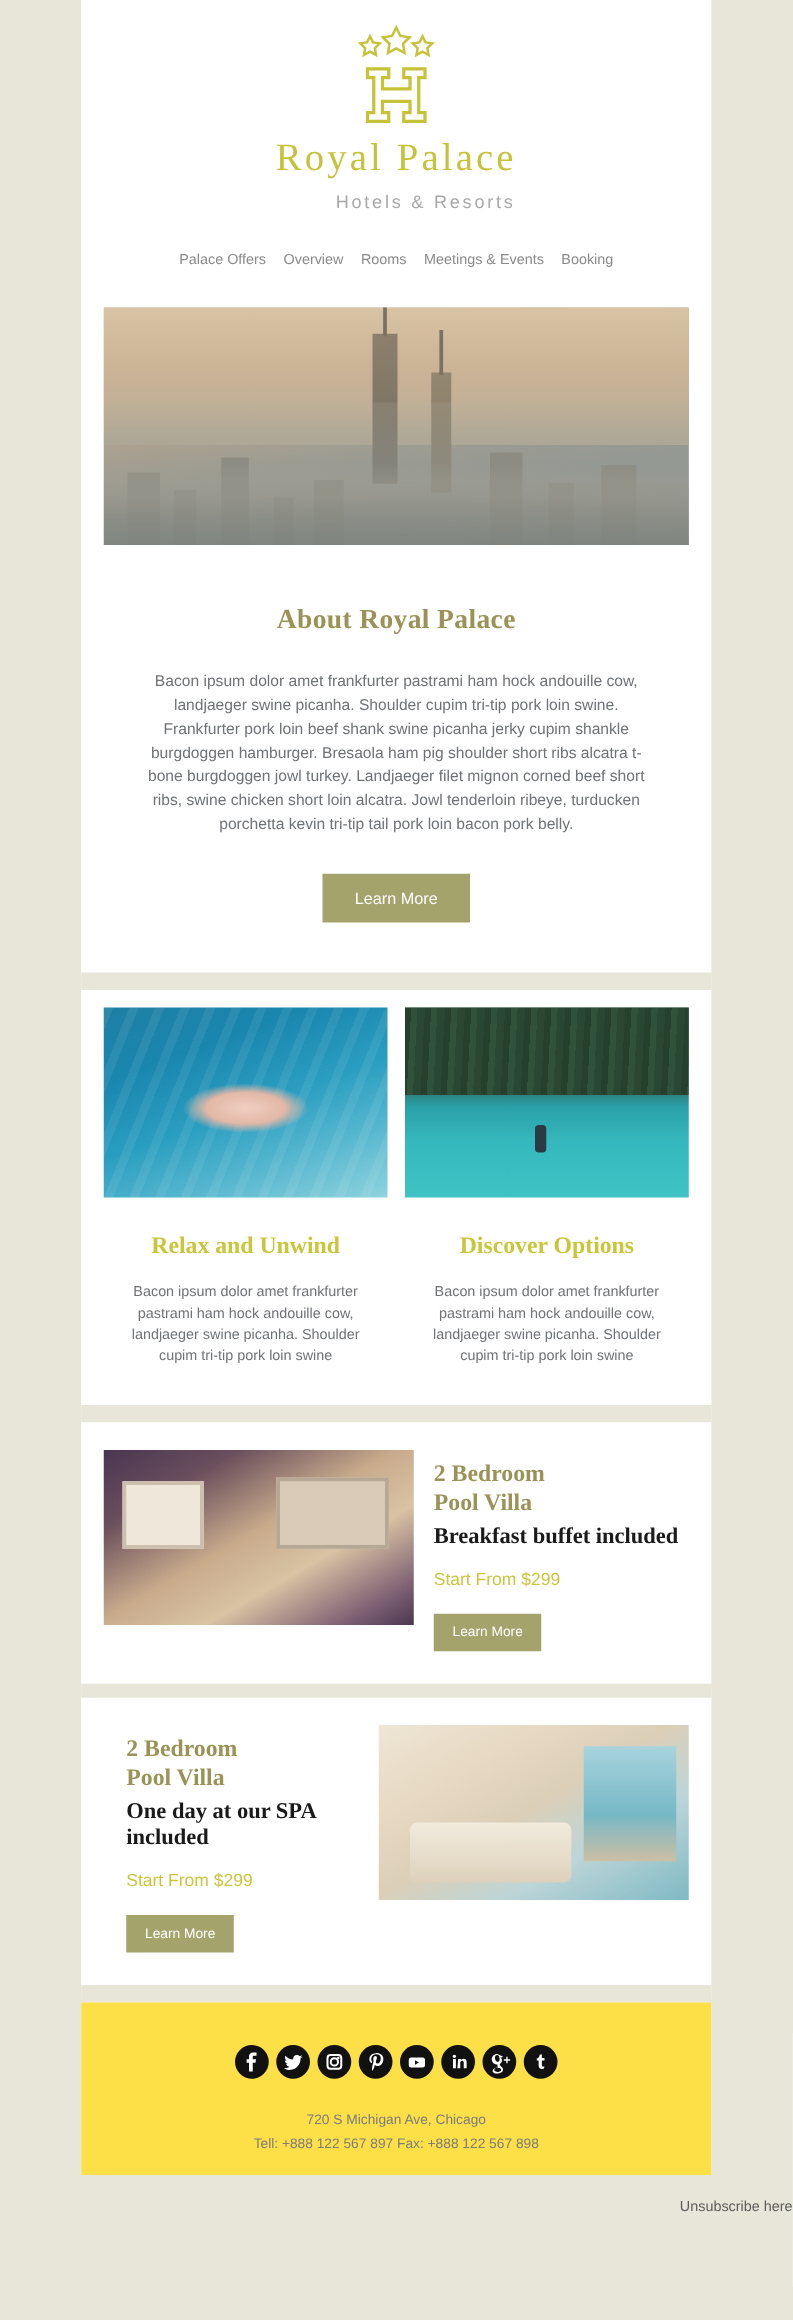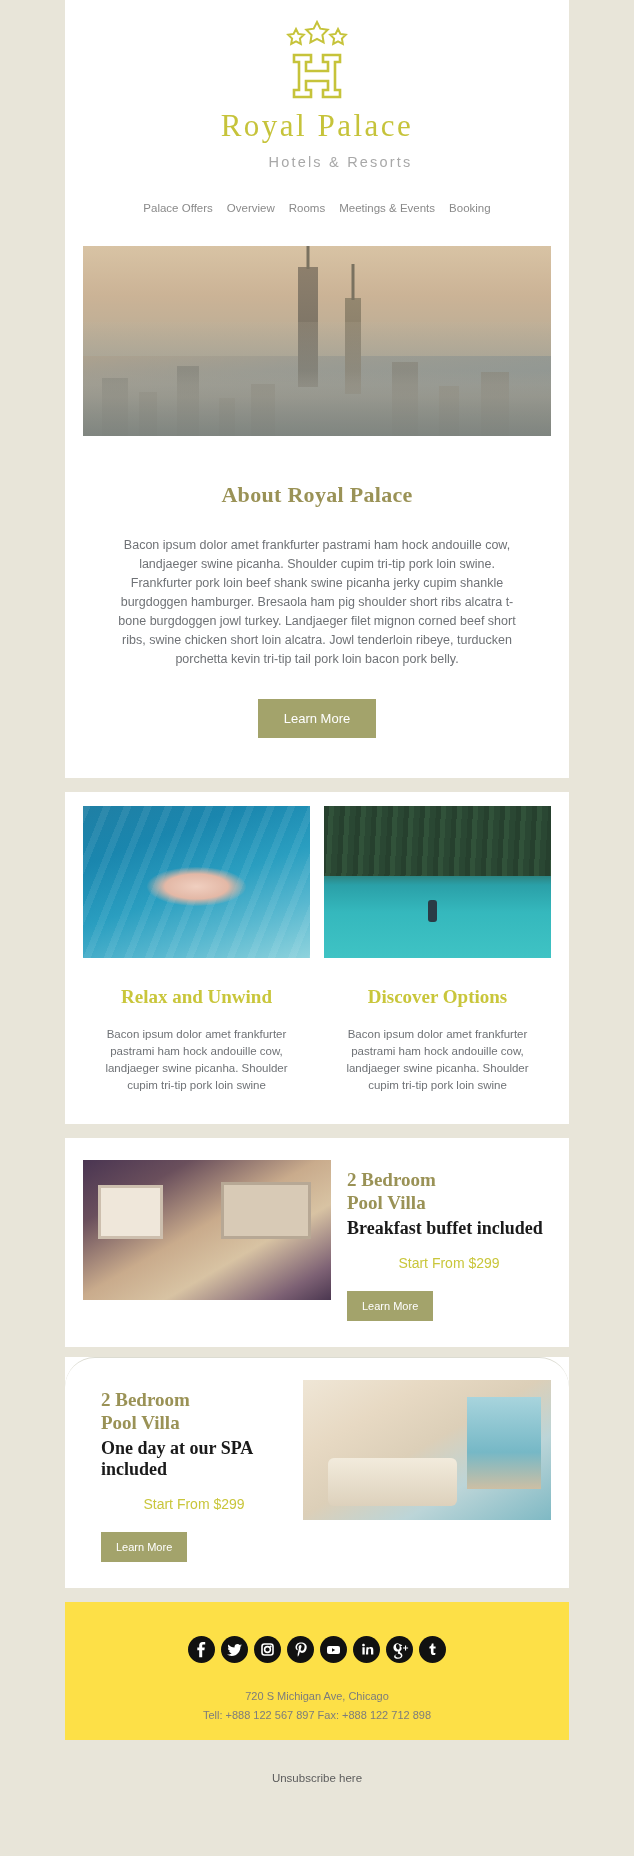--- a/index.html
+++ b/index.html
@@ -191,21 +191,21 @@
   }
   .col p {
     font-size: 11.5px;
     line-height: 17px;
     color: #6f7276;
     padding: 0 10px;
     font-family: "Liberation Sans", sans-serif;
   }
 
   
-  .card { background:#ffffff; display:flex; align-items:flex-start;border-radius:30px; }
+  .card { background:#ffffff; display:flex; align-items:flex-start; }
   .card-pad-l { padding: 22px 18px 26px 18px; }
   .card-img { width: 248px; height: 140px; flex: 0 0 248px; overflow:hidden; position:relative; }
   .img-room1 { background: linear-gradient(150deg,#4a3552 0%, #6a4f5c 22%, #c9ab8c 48%, #d8c3a3 66%, #7d6174 88%, #4b3750 100%); }
   .img-room1:before{
     content:""; position:absolute; left:6%; top:18%; width:24%; height:34%;
     background:#efe7da; border:3px solid #cdbfae;
   }
   .img-room1:after{
     content:""; position:absolute; right:8%; top:16%; width:34%; height:36%;
     background:#d8cab6; border:3px solid #b7a895;
@@ -233,21 +233,20 @@
     color: #1a1a1a;
     font-weight: 700;
     margin-top: 4px;
     font-family: Liberation Serif, serif;
   }
   .card-price {
     font-size: 14px;
     color: #c9c63b;
     margin-top: 16px;
     font-family: "Liberation Sans", sans-serif;
-    text-align: center;
   }
   .card-btn-wrap { margin-top: 20px; }
   .hr-top { border-top: 1px solid #dcdcd2; }
 
   
   .footer {
     background: #fde047;
     padding: 34px 18px 15px 18px;
     text-align: center;
   }
@@ -263,22 +262,22 @@
   }
   .soc svg { position:absolute; left:0; top:0; }
   .foot-line {
     font-size: 11px;
     color: #7c7c7c;
     line-height: 19px;
     font-family: "Liberation Sans", sans-serif;
   }
   .unsub {
     background: #e8e5d9;
-    text-align:center;
-    padding: 28px 0 18px 0;
+    text-align:right;
+    padding: 16px 0 18px 0;
   }
   .unsub a {
     font-size: 11.5px;
     color: #5c5c5c;
     text-decoration: none;
     font-family: "Liberation Sans", sans-serif;
   }
 </style>
 </head>
 <body>
@@ -437,21 +436,21 @@
         </a>
 
         <a class="soc" href="#">
           <svg width="27" height="27" viewBox="0 0 27 27">
               <path fill="#fff" d="M16.2 18.8c-.4.2-1 .3-1.5.3-1.6 0-2.8-.8-2.8-2.8v-3.9h-1.5v-1.7c1.7-.4 2.3-1.9 2.4-3.2h1.7v2.9h2.1v2h-2.1v3.5c0 .9.4 1.2 1.1 1.2.4 0 .7-.1.9-.2z"></path>
             </svg>
         </a>
 
       </div>
       <div class="foot-line">720 S Michigan Ave, Chicago</div>
-      <div class="foot-line">Tell: +888 122 567 897 Fax: +888 122 712 898</div>
+      <div class="foot-line">Tell: +888 122 567 897 Fax: +888 122 567 898</div>
     </div>
 
   </div>
 
   <div class="unsub">
     <a href="#">Unsubscribe here</a>
   </div>
 </div>
 
 </body></html>

